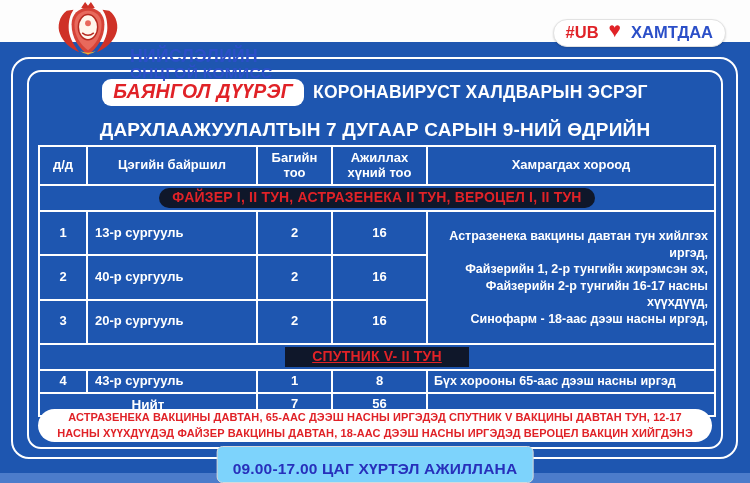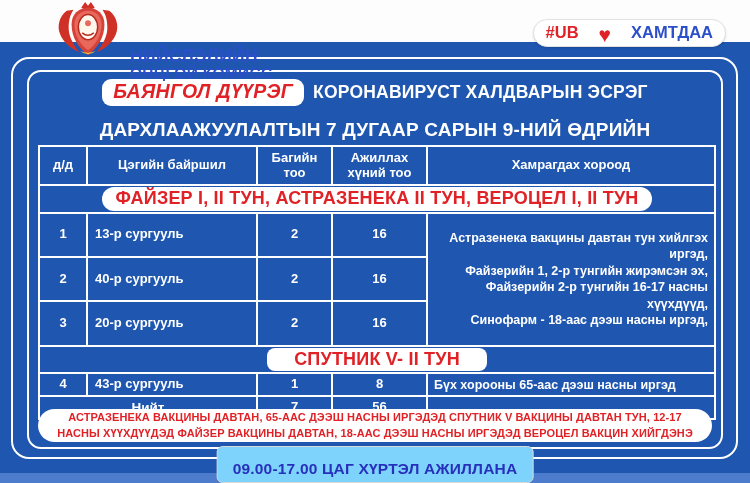--- a/index.html
+++ b/index.html
@@ -17,21 +17,21 @@
     overflow:hidden;font-weight:bold;
   }
   
   .topbar{position:absolute;left:0;top:0;width:750px;height:42px;background:#fdfdfd;}
   .emblem{position:absolute;left:52px;top:1px;width:72px;height:58px;z-index:5;}
   .org{position:absolute;left:130px;top:6px;color:var(--ink-blue);line-height:1.05;z-index:5;margin-top:41px;}
   .org .l1{font-size:17.5px;letter-spacing:.4px;}
   .org .l2{font-size:15.5px;letter-spacing:.3px;}
   .hashtag{
     position:absolute;right:24px;top:19px;z-index:6;background:#fff;border:1px solid #e2e2e2;
-    border-radius:15px;padding:3px 12px 4px;display:flex;align-items:flex-end;gap:19px;
+    border-radius:15px;padding:3px 12px 4px;display:flex;align-items:flex-start;gap:9px;
     font-size:16.5px;box-shadow:0 1px 2px rgba(0,0,0,.15);
   }
   .hashtag .tag-red{color:var(--red);}
   .hashtag .heart{color:var(--red);font-size:21px;line-height:14px;margin:0 1px;}
   .hashtag .tag-blue{color:var(--ink-blue);}
   
   .outer-panel{
     position:absolute;left:11px;top:57px;width:723px;height:398px;
     border:2.5px solid #fff;border-radius:18px;
   }
@@ -57,24 +57,24 @@
   .cell{
     background:var(--blue);color:#fff;display:flex;align-items:center;justify-content:center;
     text-align:center;font-size:13px;line-height:1.15;padding:1px 3px;box-sizing:border-box;
   }
   .rh-head{min-height:37px;}
   .rh-band{min-height:24px;}
   .rh-main{min-height:37px;}
   .rh-sm{min-height:21px;}
   .band{grid-column:1 / -1;}
   .band-pill{
-    background:#ffffff;color:var(--red);font-size:18px;letter-spacing:.2px;
+    background:#0f172a;color:var(--red);font-size:14px;letter-spacing:.2px;
     border-radius:13px;padding:1px 13px 2px;
   }
-  .band-pill.square{border-radius:8px;padding:1px 27px 2px;}
+  .band-pill.square{border-radius:0;padding:1px 27px 2px;text-decoration:underline;}
   .cell.left{justify-content:flex-start;text-align:right;padding-left:7px;}
   .cell.khoroo-merged{
     grid-column:5;grid-row:3 / span 3;align-items:flex-start;justify-content:flex-start;
     text-align:right;padding:16px 6px;white-space:pre-line;font-size:12.5px;line-height:1.32;
   }
   .cell.khoroo-row{justify-content:flex-start;text-align:left;padding-left:6px;font-size:12.5px;}
   .cell.total-label{grid-column:1 / 3;font-size:13.5px;}
   
   .note-box{
     position:absolute;left:38px;top:409px;width:674px;height:33px;z-index:3;

